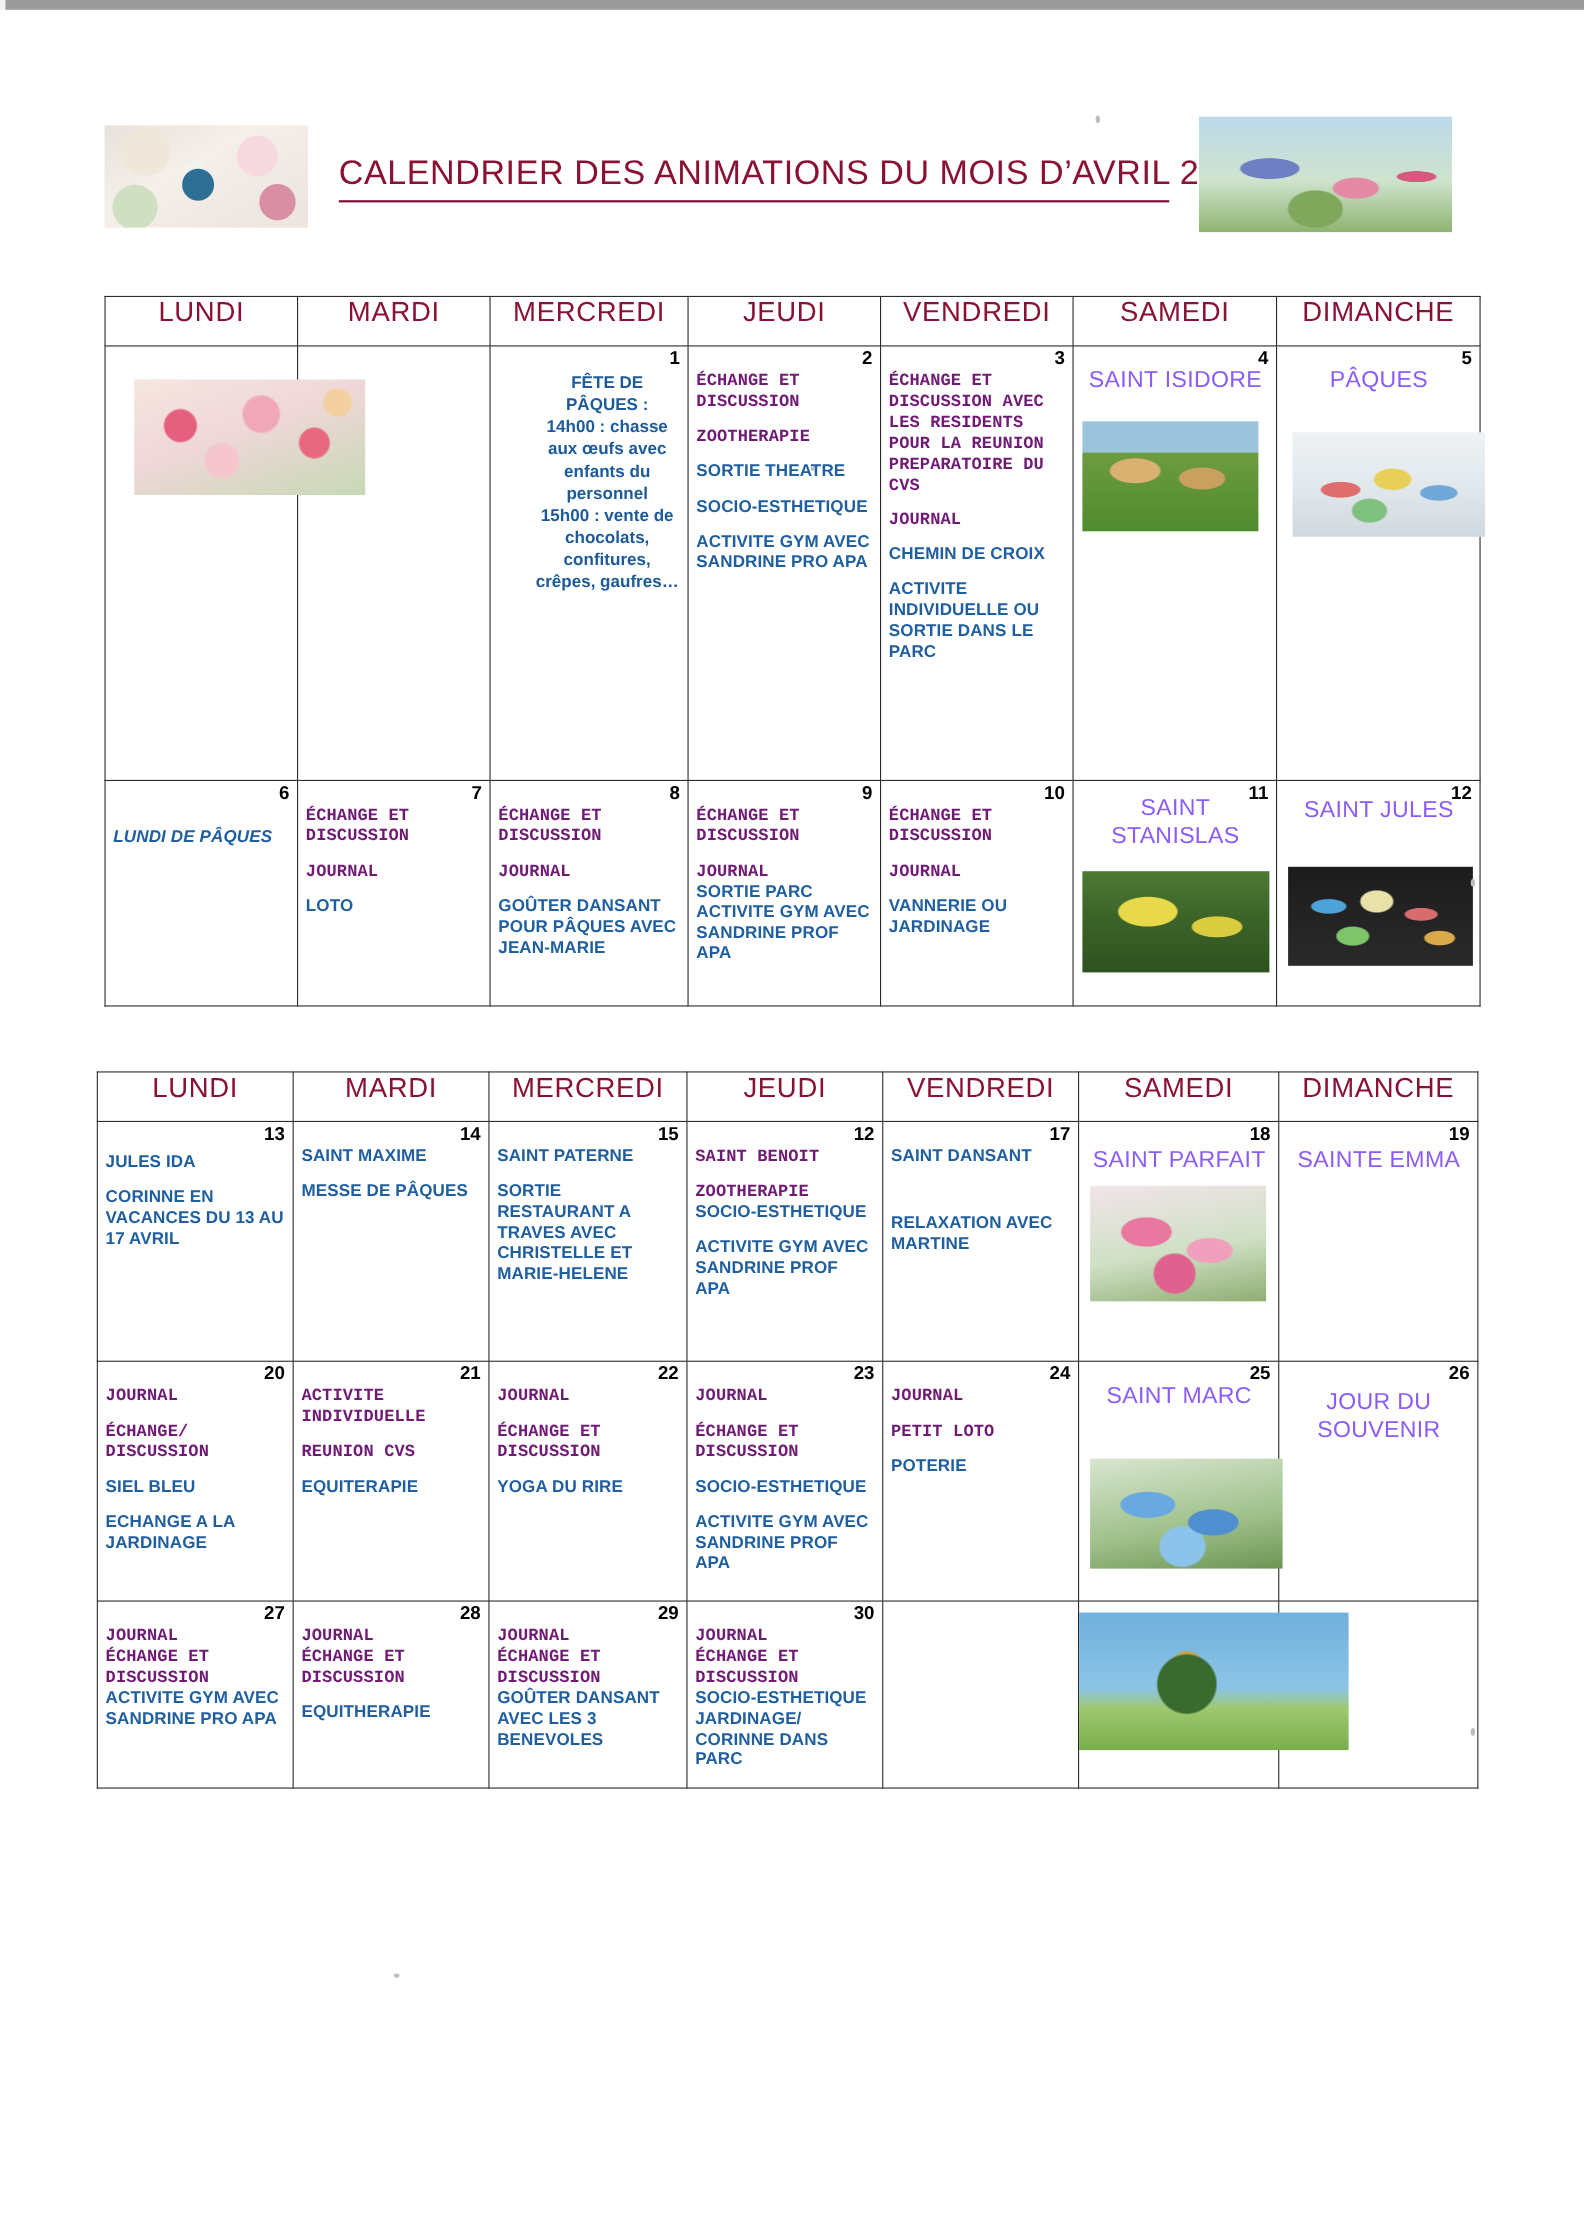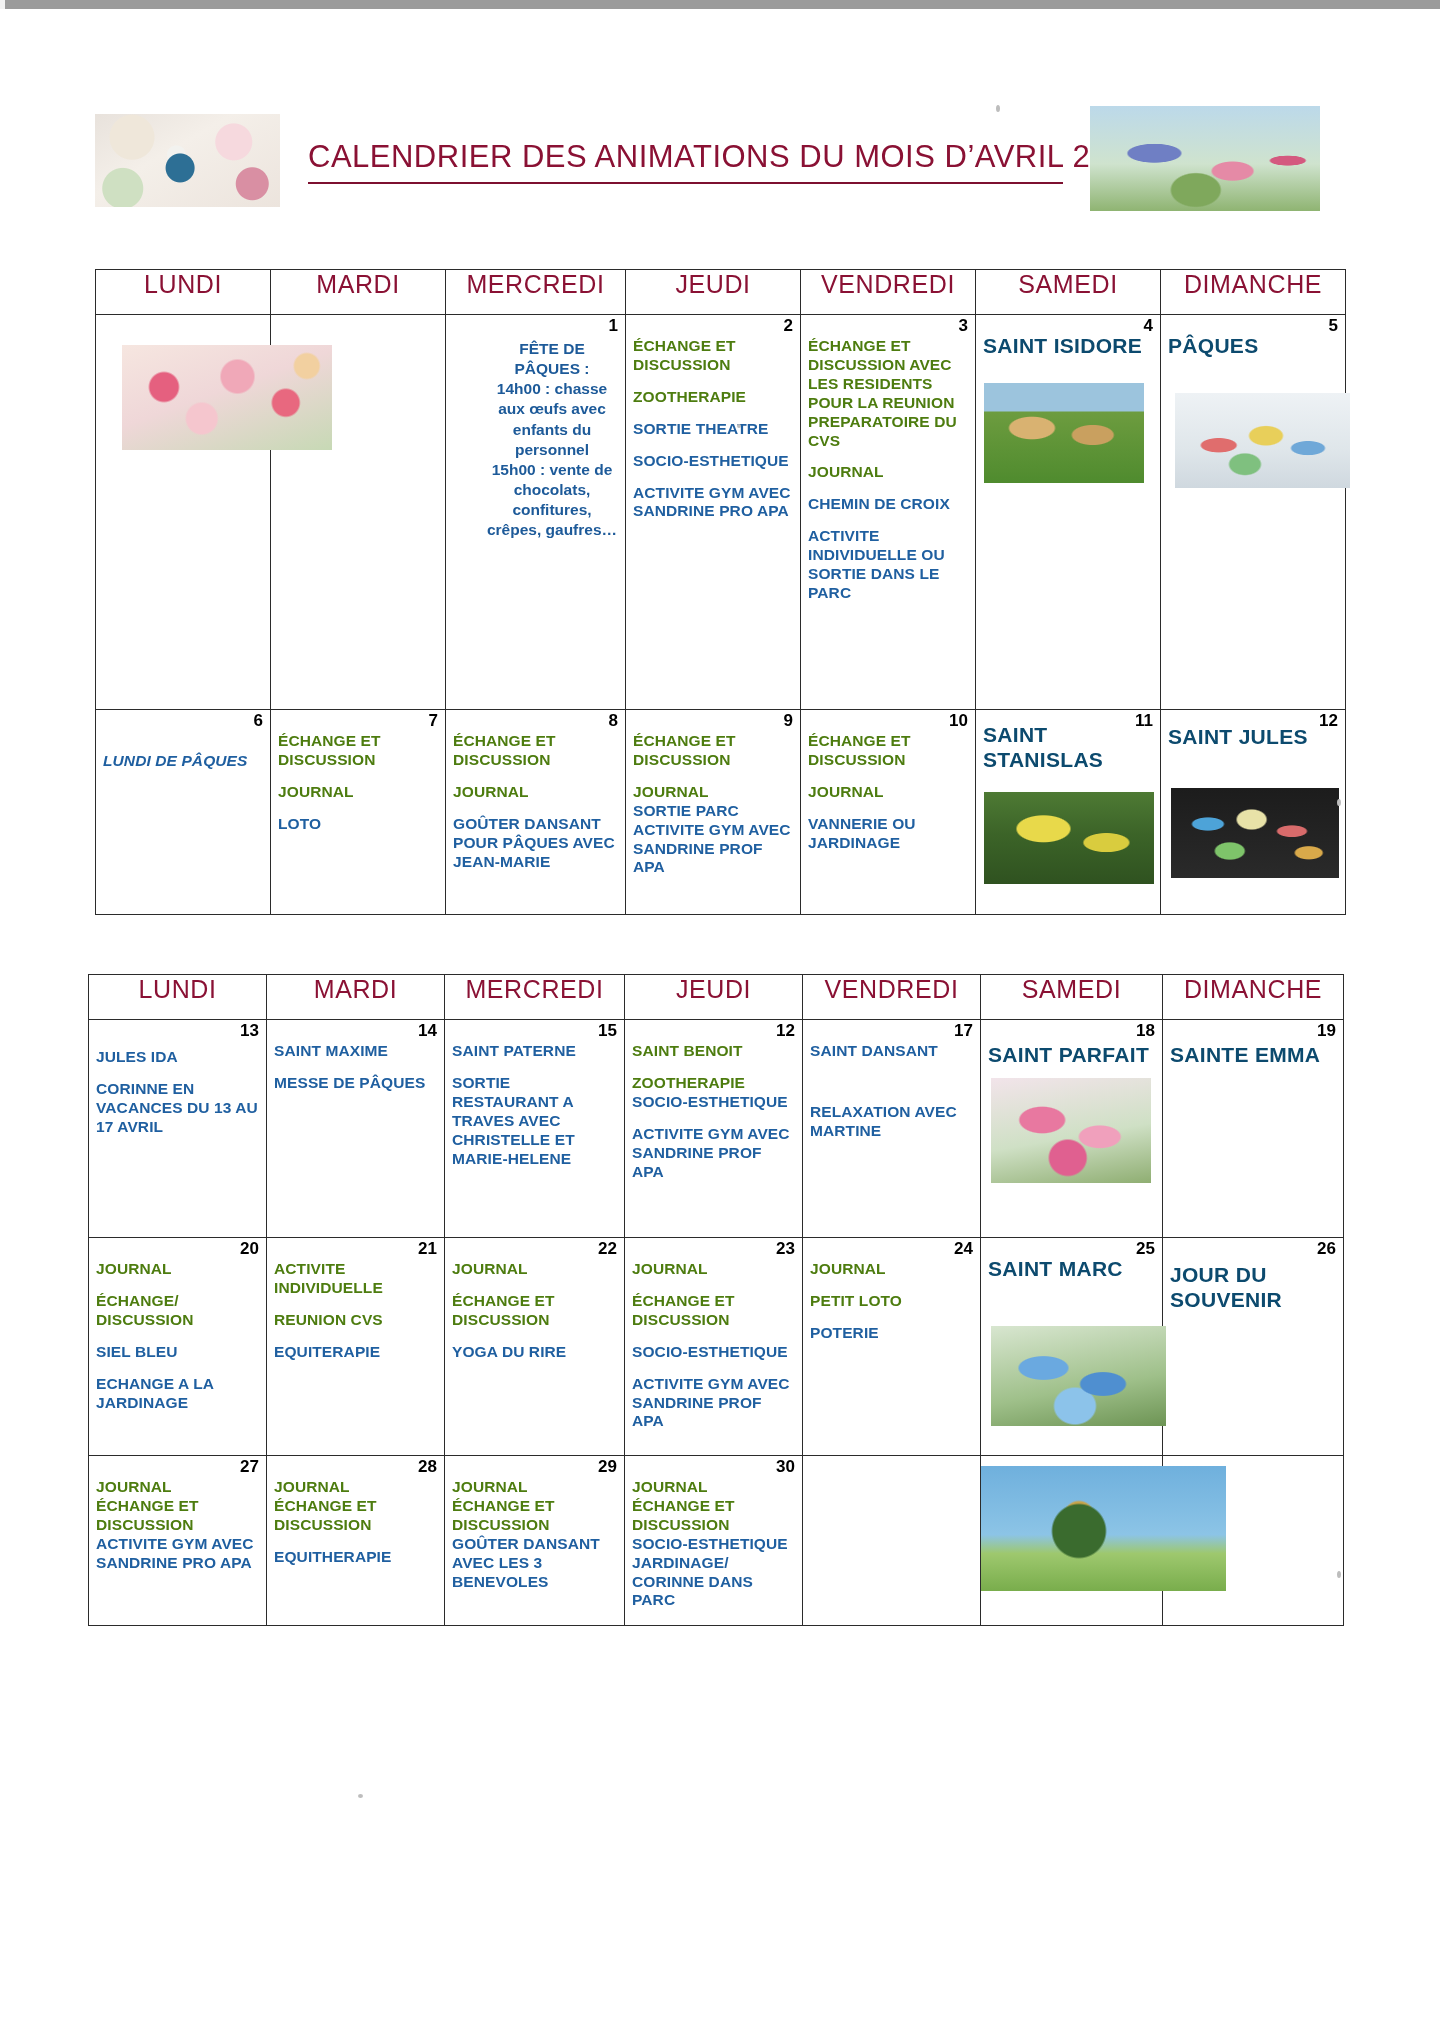--- a/index.html
+++ b/index.html
@@ -84,27 +84,28 @@
     line-height:1;
   }
   .ev{
     font-size:15.5px;
     line-height:1.22;
     font-weight:bold;
     margin:0 0 0 0;
     letter-spacing:.1px;
     word-wrap:break-word;
   }
-  .blk{color:#4d7c0f;}
+  .blk{color:#701a75;font-family:Liberation Mono, monospace;}
   .blu{color:#1f5fa0;}
   .gap{height:13px;}
   .centerbig{
-    color:#0c4a6e;
+    text-align:center;
+    color:#8b5cf6;
     font-size:21px;
-    font-weight:bold;
+    font-weight:normal;
     line-height:1.2;
     padding-top:14px;
     letter-spacing:.3px;
   }
   .paq-para{
     text-align:center;color:#1d5a99;font-weight:bold;
     font-size:15.5px;line-height:1.3;padding-top:20px;
   }
   .cellphoto{position:absolute;background-size:cover;background-position:center;}
 

